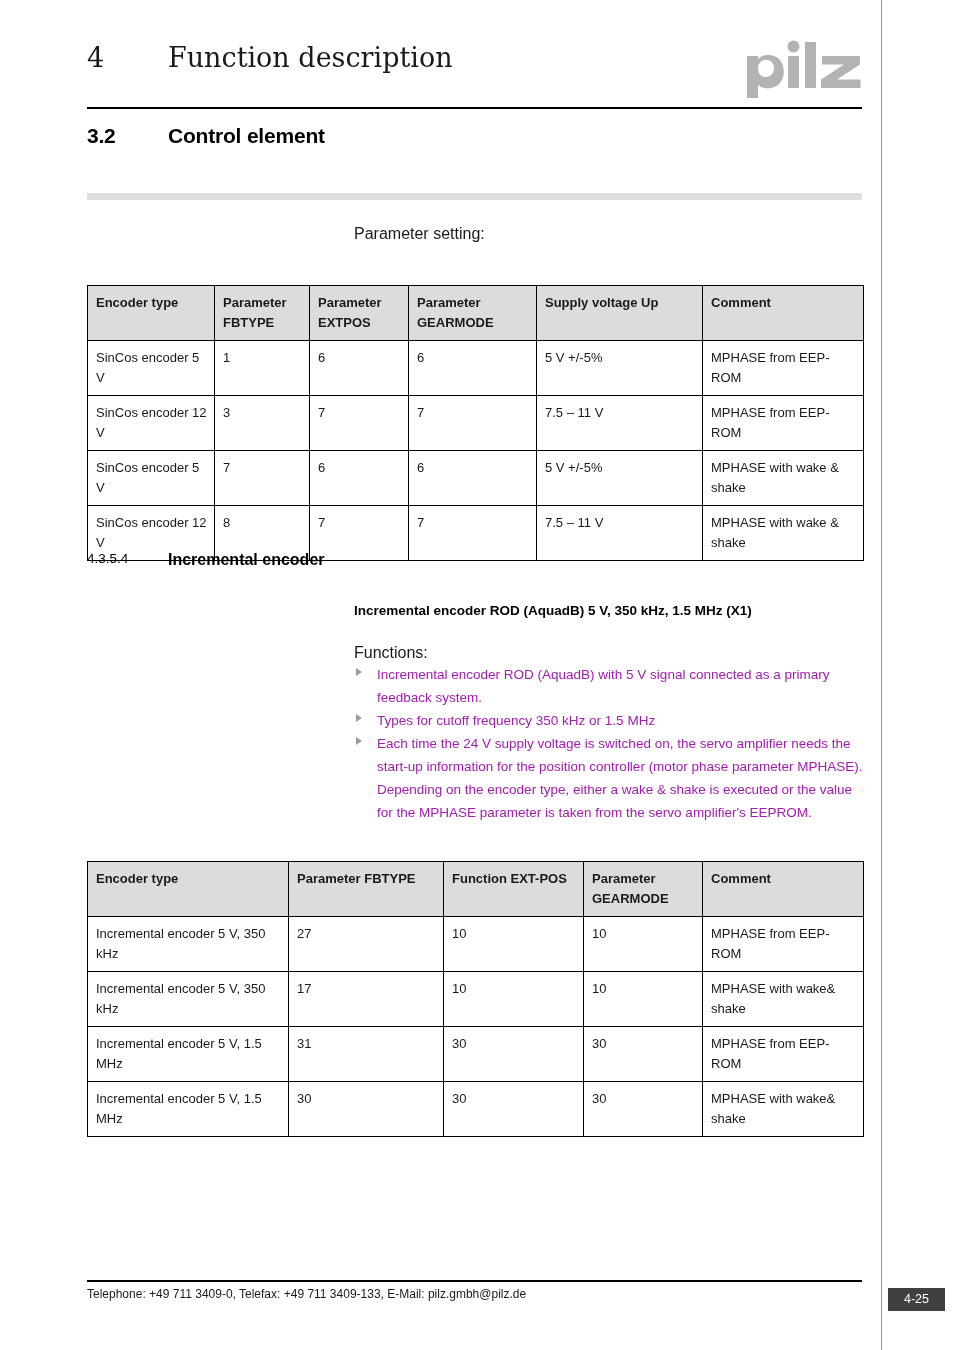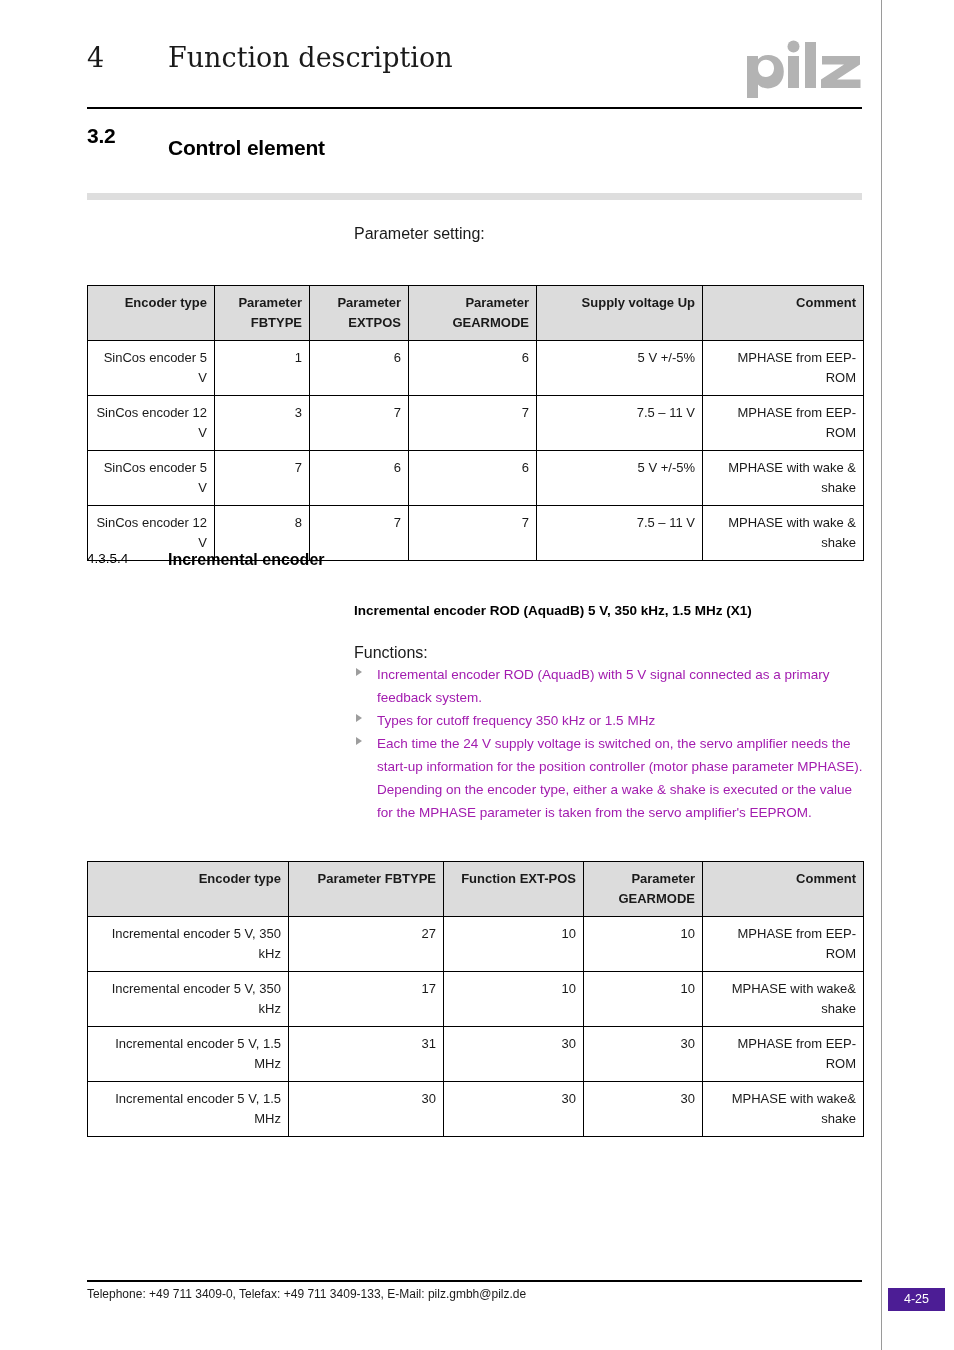--- a/index.html
+++ b/index.html
@@ -94,21 +94,20 @@
     letter-spacing: -0.2px;
   }
   #section-title {
     position: absolute;
     left: 81px;
     top: 0;
     font-size: 21px;
     font-weight: bold;
     white-space: nowrap;
     letter-spacing: -0.2px;
-    margin-top: 12px;
   }
   #gray-band {
     position: absolute;
     left: 87px;
     top: 193px;
     width: 775px;
     height: 7px;
     background: #dedede;
   }
 
@@ -130,21 +129,21 @@
     position: absolute;
     border-collapse: collapse;
     table-layout: fixed;
     font-size: 13px;
     color: #1a1a1a;
     background: #ffffff;
   }
   table.doc-table th,
   table.doc-table td {
     border: 1px solid #000000;
-    text-align: right;
+    text-align: left;
     vertical-align: top;
     padding: 7px 7px 7px 8px;
     line-height: 20px;
     font-weight: normal;
   }
   table.doc-table th {
     background: #dcdcdc;
     font-weight: bold;
   }
 
@@ -245,21 +244,21 @@
     font-size: 12px;
     line-height: 17px;
     color: #1a1a1a;
   }
   #page-number-box {
     position: absolute;
     left: 888px;
     top: 1288px;
     width: 57px;
     height: 23px;
-    background: #4c1d95;
+    background: #404040;
     color: #ffffff;
     font-size: 12.5px;
     text-align: center;
     line-height: 23px;
   }
 </style>
 </head>
 <body>
 
 <div id="page">

